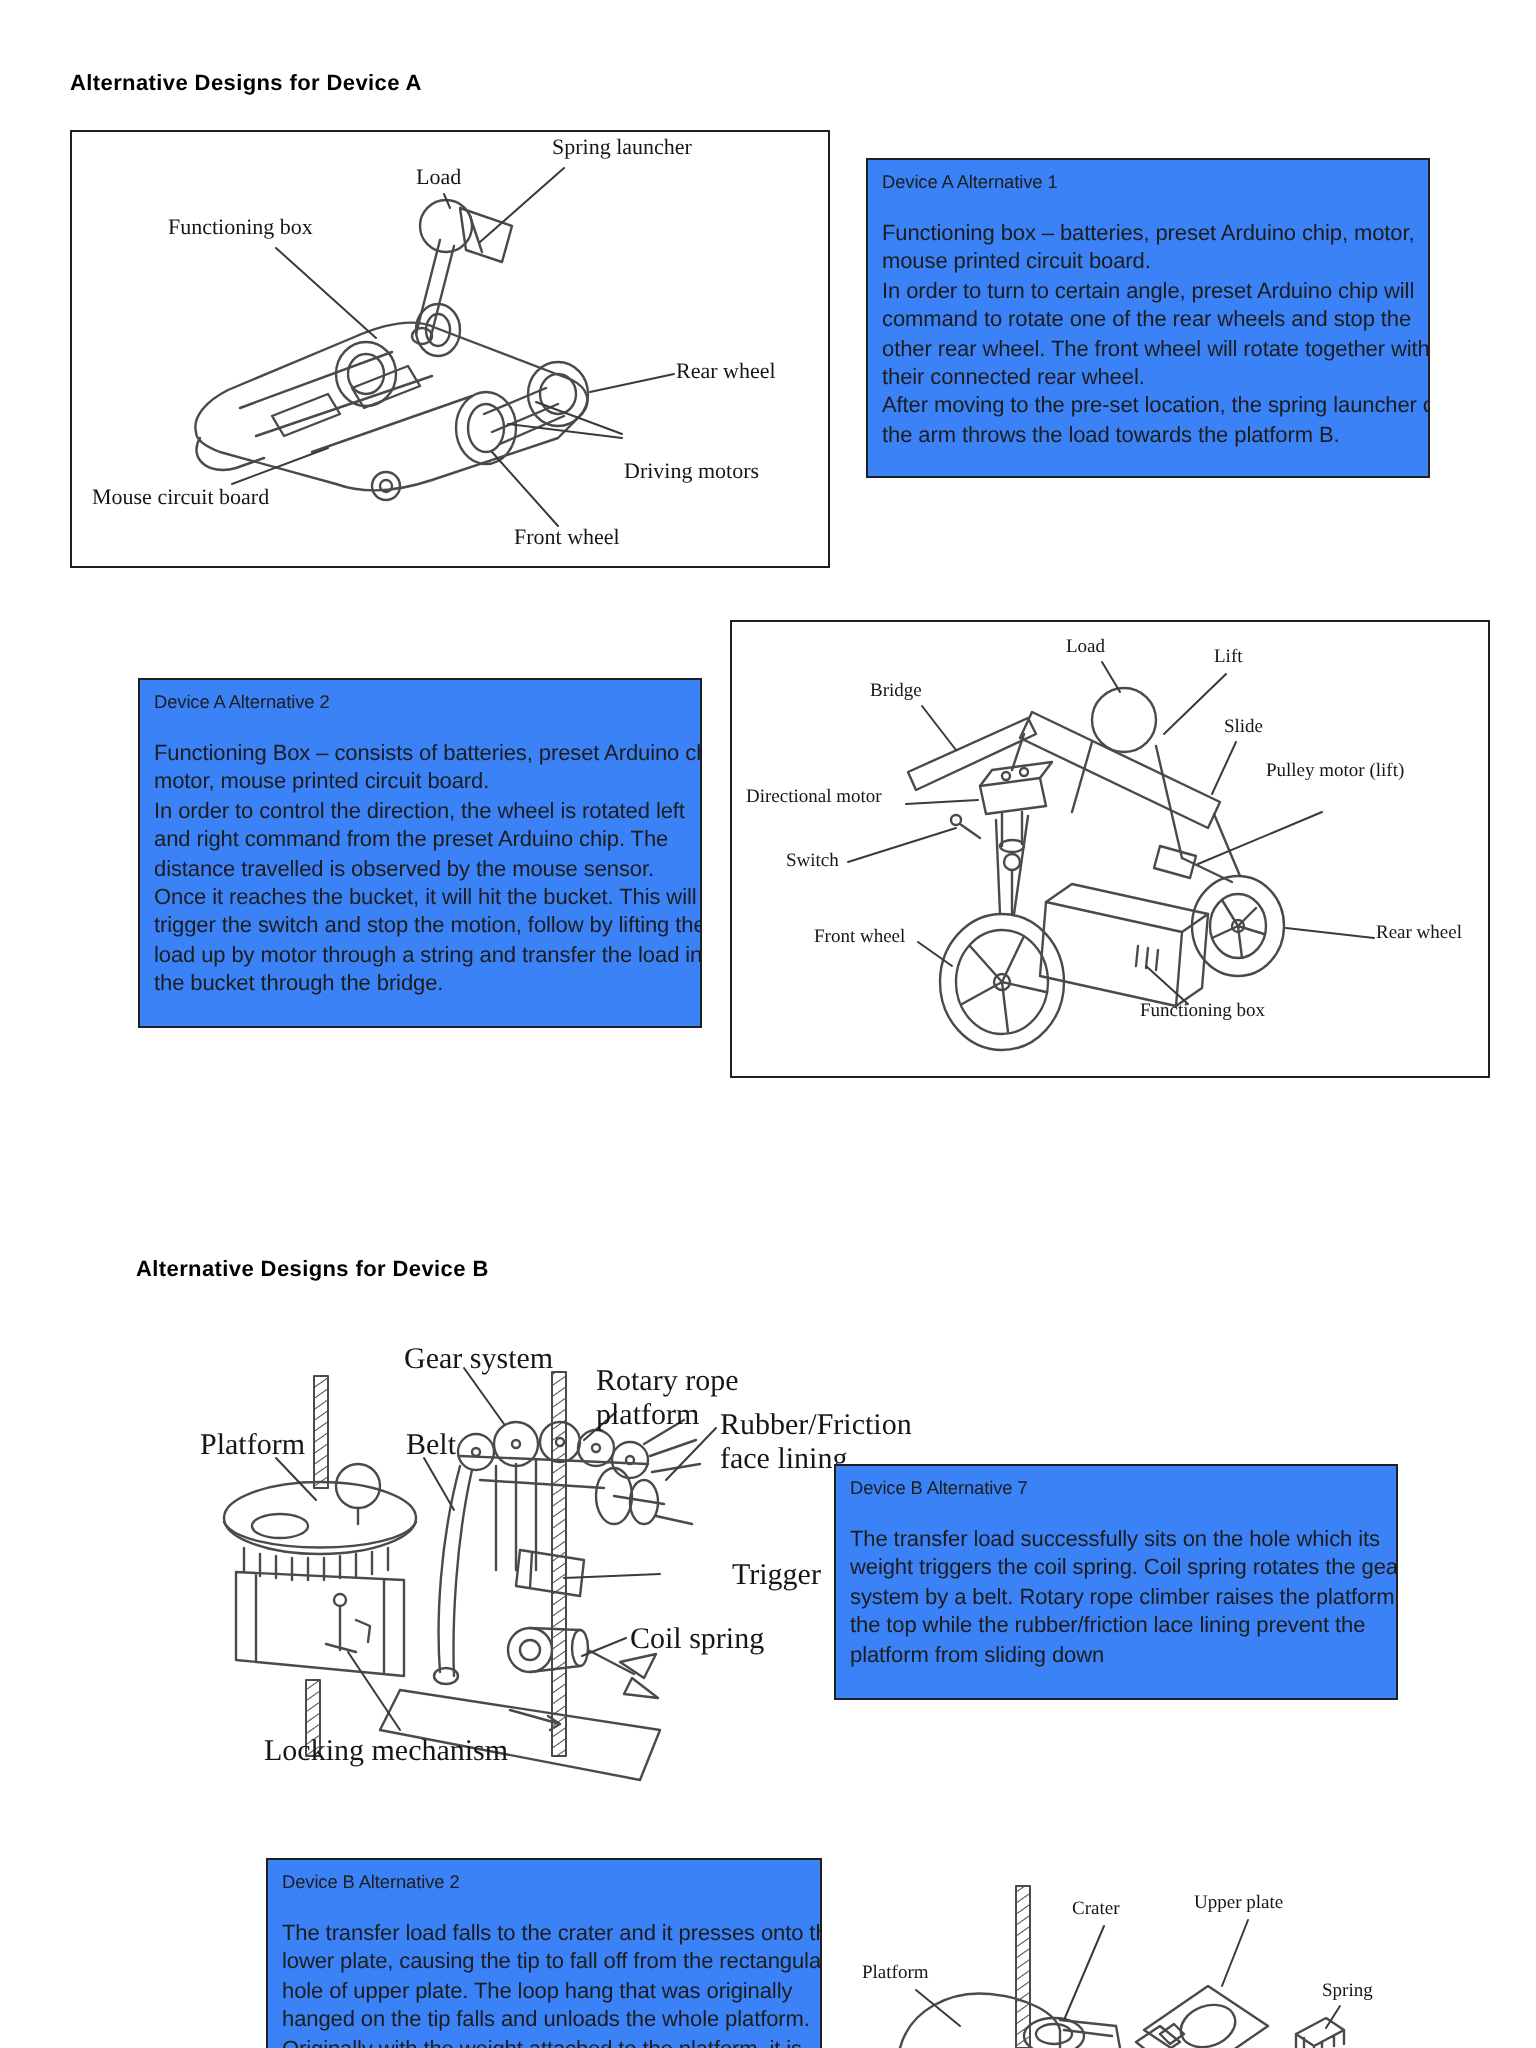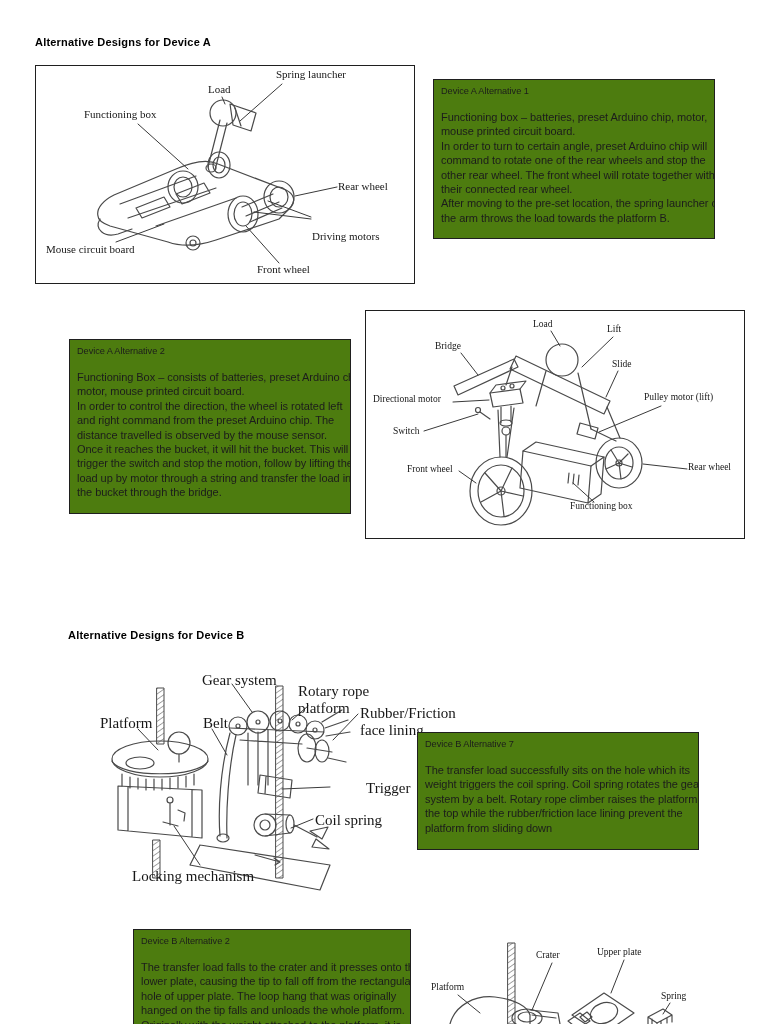--- a/index.html
+++ b/index.html
@@ -5,21 +5,21 @@
   html,body{margin:0;padding:0;background:#e9e9e9;}
   .page{position:relative;width:768px;height:1024px;background:#ffffff;overflow:hidden;
         font-family:"Liberation Sans",sans-serif;color:#1c1c1c;}
   .section-title{position:absolute;font-weight:bold;font-size:11px;color:#000000;letter-spacing:.2px;}
   .diagram-box{position:absolute;border:1.7px solid #1f1f1f;background:#fff;}
   .diagram-open{position:absolute;background:#fff;}
   .diagram-box svg,.diagram-open svg{position:absolute;left:0;top:0;}
   .dlabel{position:absolute;font-family:"Liberation Serif",serif;font-weight:normal;color:#161616;
           white-space:pre-line;line-height:1.12;}
   .lab11{font-size:11px;} .lab105{font-size:15px;} .lab95{font-size:9.5px;}
-  .textbox{position:absolute;border:1.6px solid #1f1f1f;background:#4d7c0f;box-sizing:border-box;
+  .textbox{position:absolute;border:1.6px solid #1f1f1f;background:#3b82f6;box-sizing:border-box;
            padding:6px 7px;overflow:hidden;}
   .tb-title{font-size:9.2px;letter-spacing:-0.05px;}
   .tb-body{font-size:11px;line-height:14.4px;margin-top:14px;white-space:pre;letter-spacing:-0.05px;}
 </style>
 </head>
 <body>
 
 <div class="page">
 
   <div class="section-title" style="left:35px;top:36px;">Alternative Designs for Device A</div>
@@ -152,21 +152,21 @@
         <path d="M93,160 L110,172"></path>
         <path d="M321,158 L277,153"></path>
         <path d="M228,191 L207,172"></path>
       </g>
     </svg>
     <div class="dlabel lab95" style="left:167px;top:8px;">Load</div>
     <div class="dlabel lab95" style="left:241px;top:13px;text-align:right;">Lift</div>
     <div class="dlabel lab95" style="left:69px;top:30px;">Bridge</div>
     <div class="dlabel lab95" style="left:246px;top:48px;">Slide</div>
     <div class="dlabel lab95" style="left:7px;top:83px;">Directional motor</div>
-    <div class="dlabel lab95" style="left:267px;top:81px;margin-left:11px;">Pulley motor (lift)</div>
+    <div class="dlabel lab95" style="left:267px;top:70px;">Pulley motor (lift)</div>
     <div class="dlabel lab95" style="left:27px;top:115px;">Switch</div>
     <div class="dlabel lab95" style="left:41px;top:153px;">Front wheel</div>
     <div class="dlabel lab95" style="left:322px;top:151px;">Rear wheel</div>
     <div class="dlabel lab95" style="left:204px;top:190px;">Functioning box</div>
   </div>
 
   <div class="section-title" style="left:68px;top:629px;">Alternative Designs for Device B</div>
 
   <div class="diagram-open" style="left:70px;top:650px;width:370px;height:250px;">
     <svg width="370" height="250" viewBox="0 0 370 250">

